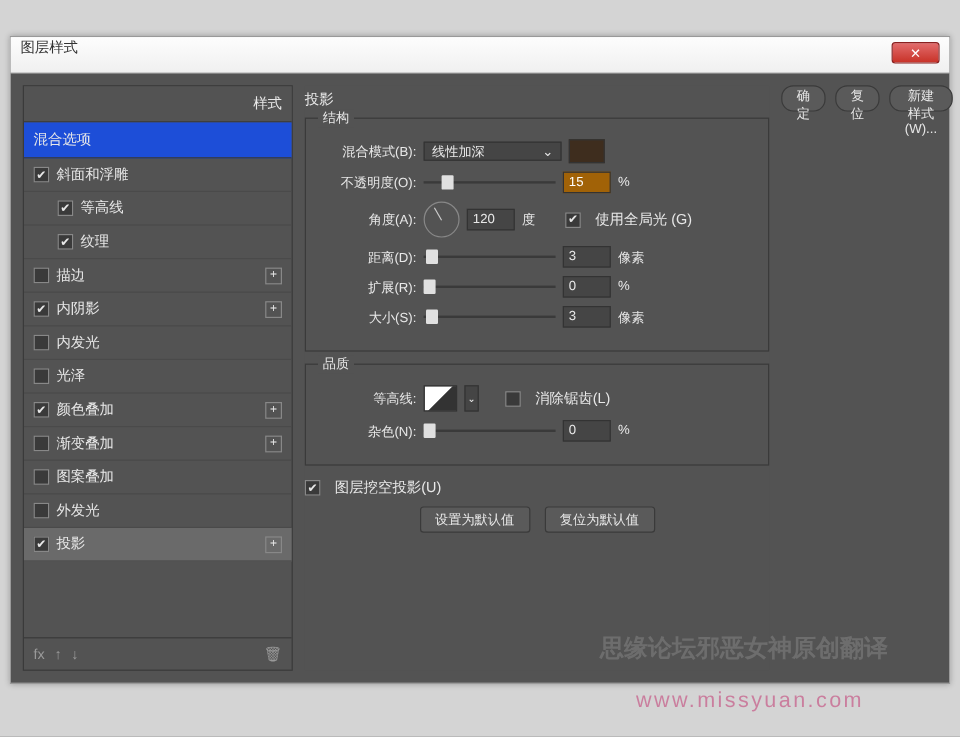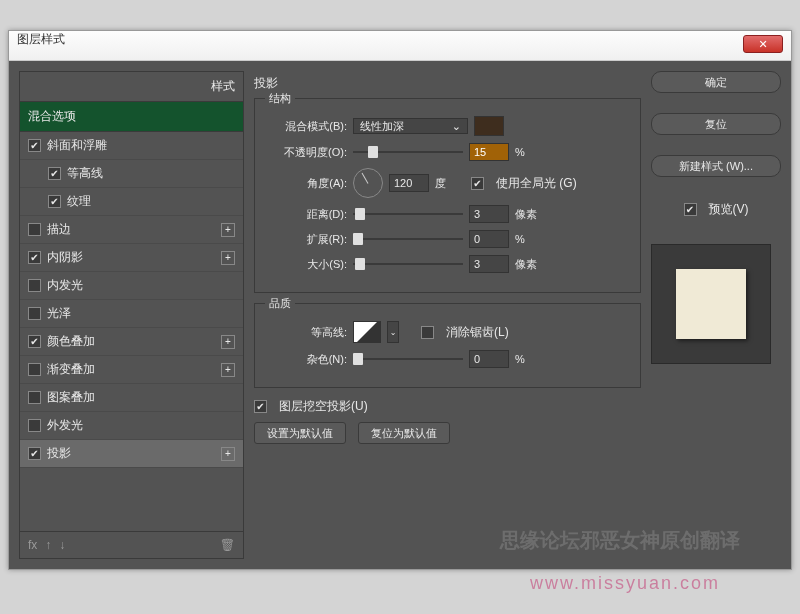--- a/index.html
+++ b/index.html
@@ -4,21 +4,21 @@
 <style>
 * { box-sizing: border-box; margin: 0; padding: 0; font-family: "Microsoft YaHei", sans-serif; }
 body { background: #d4d4d4; width: 800px; height: 614px; overflow: hidden; }
 .window { position: absolute; left: 8px; top: 30px; width: 784px; height: 540px; background: #fff; border: 1px solid #999; box-shadow: 0 0 5px rgba(0,0,0,.3); }
 .titlebar { height: 30px; background: linear-gradient(#fdfdfd,#f0f0f0); border-bottom: 1px solid #ccc; display: flex; align-items: flex-start; padding: 0 8px; position: relative; }
 .titlebar .title { font-size: 12px; color: #333; }
 .close-btn { position: absolute; right: 8px; top: 4px; width: 40px; height: 18px; background: linear-gradient(#e26c6c,#c83228); border: 1px solid #8a2020; border-radius: 3px; color: #fff; font-size: 11px; display: flex; align-items: center; justify-content: center; cursor: pointer; }
 .body { background: #535353; height: calc(100% - 30px); display: flex; padding: 10px; gap: 10px; font-size: 12px; color: #e8e8e8; }
 .left { width: 225px; background: #535353; border: 1px solid #3a3a3a; display: flex; flex-direction: column; }
 .style-header { padding: 6px 8px; background: #535353; border-bottom: 1px solid #3a3a3a; text-align: right; }
-.blend-row { padding: 6px 8px; background: #14532d; border-bottom: 1px solid #3a3a3a; }
+.blend-row { padding: 6px 8px; background: #1d4ed8; border-bottom: 1px solid #3a3a3a; }
 .fx-row { display: flex; align-items: center; padding: 5px 8px; border-bottom: 1px solid #4a4a4a; cursor: pointer; position: relative; }
 .fx-row.indent { padding-left: 28px; }
 .fx-row.sel { background: #6a6a6a; }
 .fx-row .plus { position: absolute; right: 8px; width: 14px; height: 14px; border: 1px solid #888; display: flex; align-items: center; justify-content: center; font-size: 10px; }
 .cb { width: 13px; height: 13px; border: 1px solid #888; background: #3a3a3a; margin-right: 6px; display: inline-flex; align-items: center; justify-content: center; flex-shrink: 0; }
 .cb.checked::after { content: "✔"; color: #e8e8e8; font-size: 10px; }
 .left-foot { margin-top: auto; padding: 6px 8px; display: flex; align-items: center; gap: 8px; color: #999; border-top: 1px solid #3a3a3a; }
 .left-foot .trash { margin-left: auto; }
 .mid { flex: 1; background: #535353; }
 .section-title { padding: 4px 0 6px 0; font-size: 12px; }
@@ -33,21 +33,21 @@
 .slider .thumb { position: absolute; top: 2px; width: 10px; height: 12px; background: #e0e0e0; border-radius: 1px; }
 .numbox { width: 40px; height: 18px; background: #454545; border: 1px solid #333; color: #e8e8e8; font-size: 11px; padding: 0 4px; display: flex; align-items: center; }
 .numbox.sel { background: #a16207; color: #fff; }
 .unit { font-size: 11px; width: 30px; }
 .angle { width: 30px; height: 30px; border: 1px solid #888; border-radius: 50%; position: relative; background: #535353; }
 .angle::after { content: ""; position: absolute; left: 50%; top: 50%; width: 12px; height: 1px; background: #ccc; transform-origin: left; transform: rotate(-120deg); }
 .contour { width: 28px; height: 22px; background: linear-gradient(135deg,#fff 49%,#333 51%); border: 1px solid #333; }
 .contour-dd { width: 12px; height: 22px; background: #454545; border: 1px solid #333; display: flex; align-items: center; justify-content: center; font-size: 8px; }
 .btn { background: #5a5a5a; border: 1px solid #3a3a3a; color: #e8e8e8; height: 22px; padding: 0 12px; font-size: 11px; border-radius: 10px; cursor: pointer; }
 .btn.rect { border-radius: 3px; }
-.right { width: 130px; display: flex; flex-direction: column; gap: 20px; align-items: stretch; }
+.right { width: 130px; display: flex; gap: 8px; align-items: stretch; }
 .right .btn { width: 100%; }
 .preview-row { display: flex; align-items: center; gap: 6px; justify-content: center; margin-top: 4px; }
 .preview { width: 120px; height: 120px; background: #3a3a3a; border: 1px solid #2a2a2a; margin-top: 6px; display: flex; align-items: center; justify-content: center; }
 .preview .sq { width: 70px; height: 70px; background: #f0ead6; box-shadow: 2px 2px 4px rgba(0,0,0,.5); }
 .watermark { position: absolute; right: 60px; bottom: 60px; color: #888; font-size: 20px; font-weight: bold; opacity: .5; pointer-events: none; }
 .watermark2 { position: absolute; right: 80px; bottom: 20px; color: #be185d; font-size: 18px; letter-spacing: 2px; opacity: .45; pointer-events: none; }
 </style>
 </head>
 <body>
 
@@ -209,21 +209,21 @@
             </div>
           <div class="numbox">0</div>
           <div class="unit">%</div>
         </div>
       </div>
 
       <div class="frow" style="">
         <div class="cb checked"></div>
         <span>图层挖空投影(U)</span>
       </div>
-      <div class="frow" style="gap:12px">
+      <div class="frow" style="justify-content:center;gap:12px">
         <button class="btn rect">设置为默认值</button>
         <button class="btn rect">复位为默认值</button>
       </div>
     </div>
 
     <div class="right">
       <button class="btn">确定</button>
       <button class="btn">复位</button>
       <button class="btn">新建样式 (W)...</button>
       <div class="preview-row">

